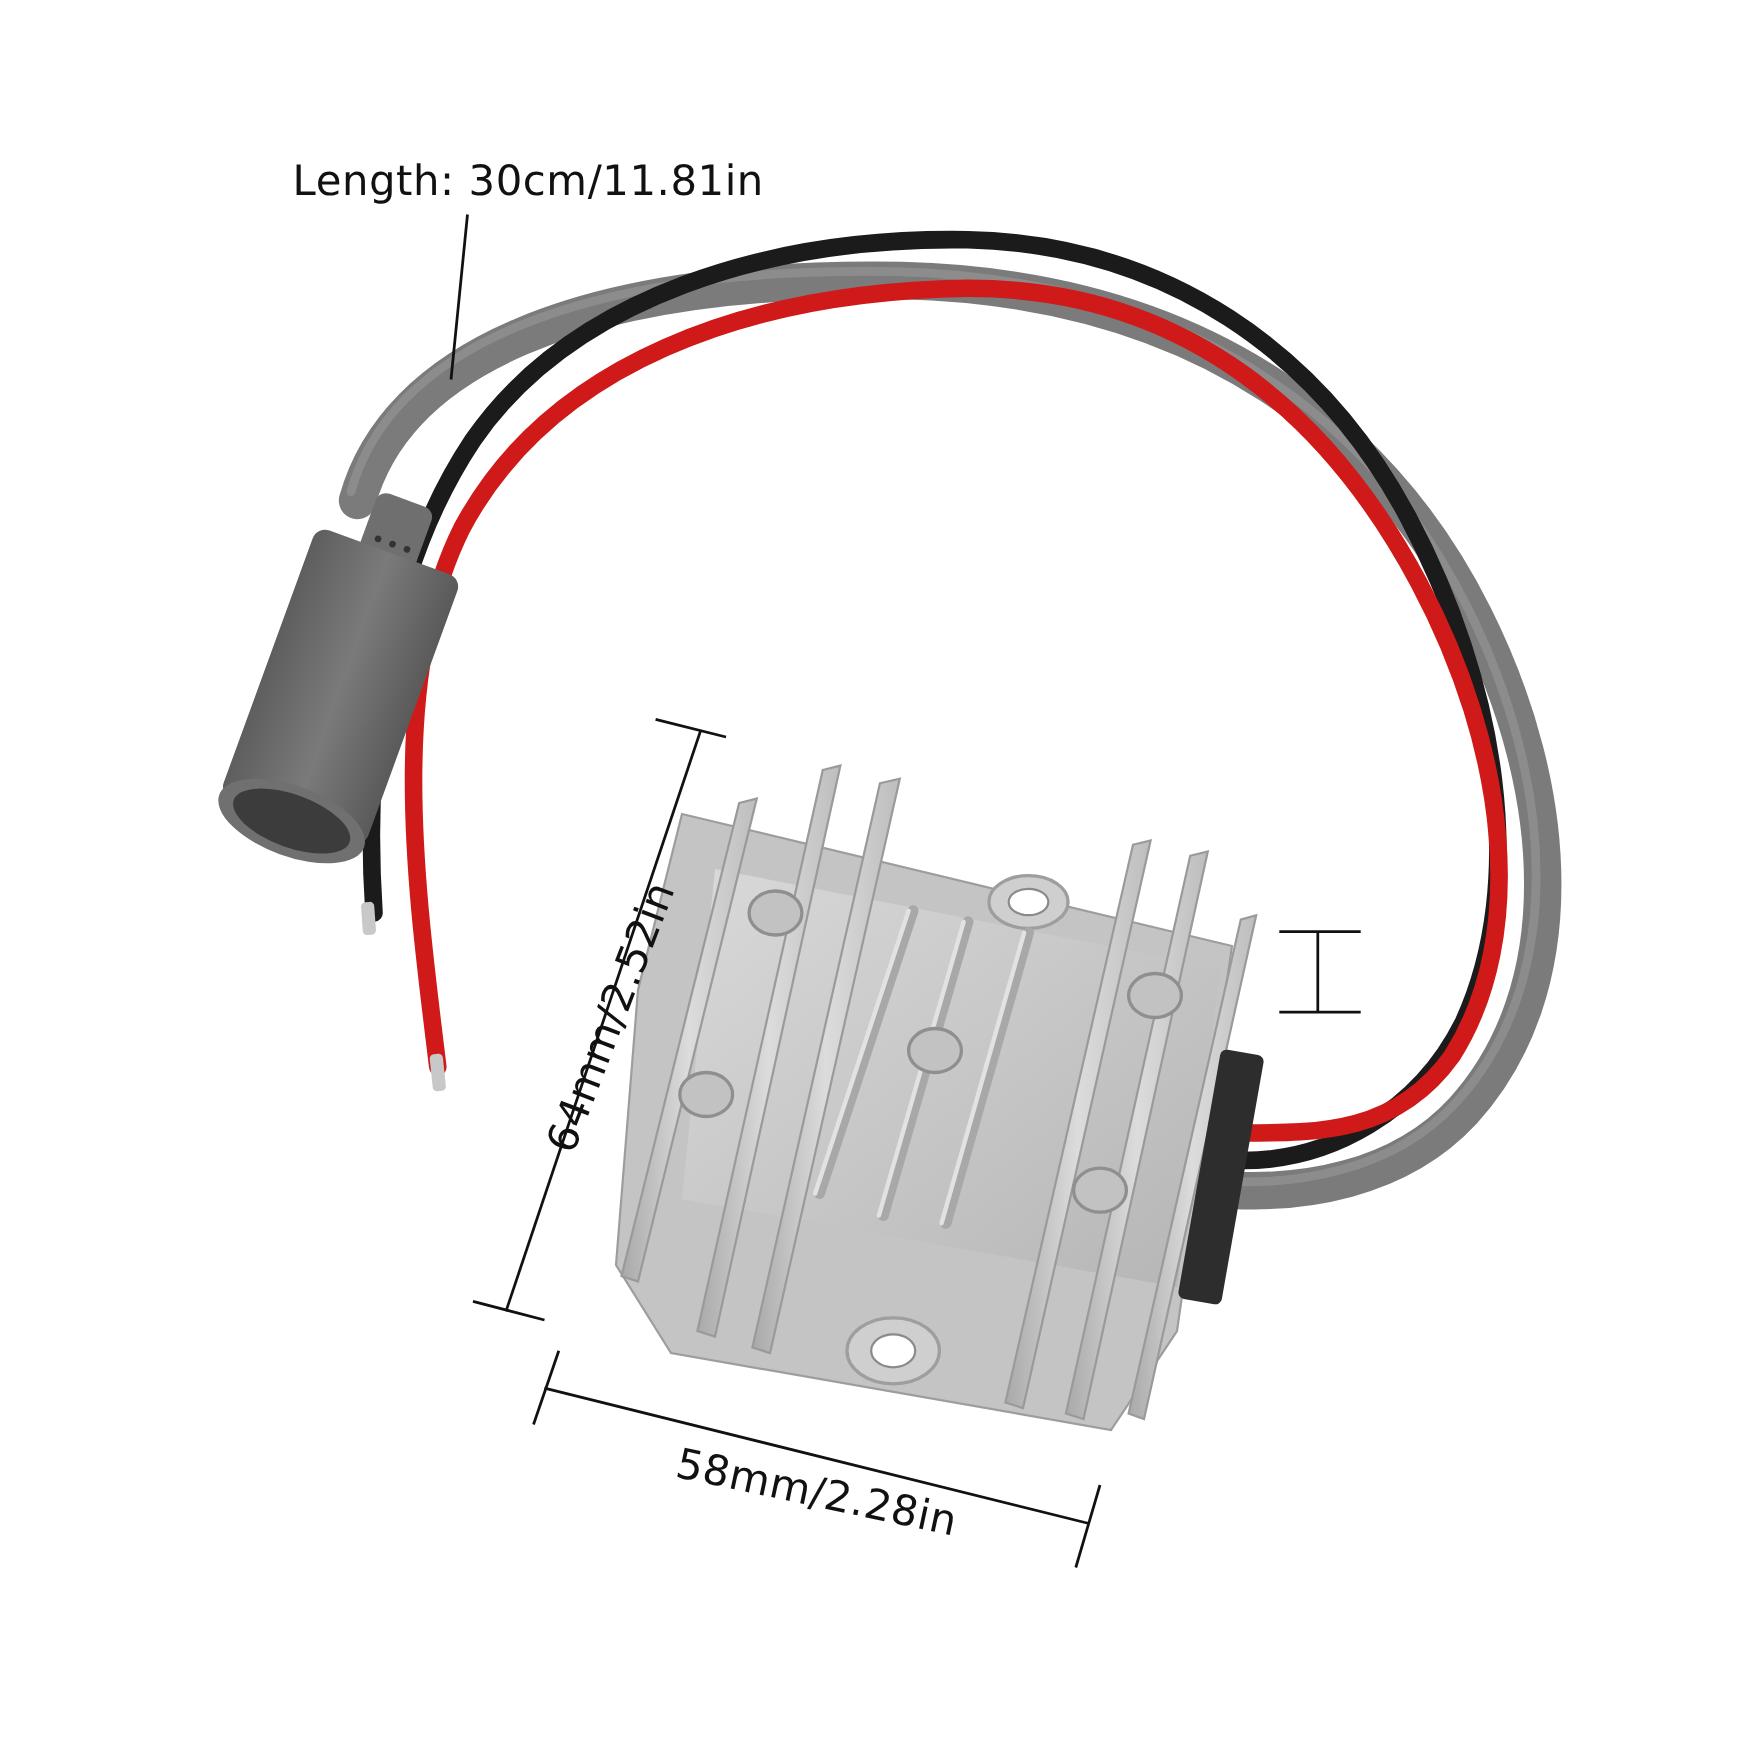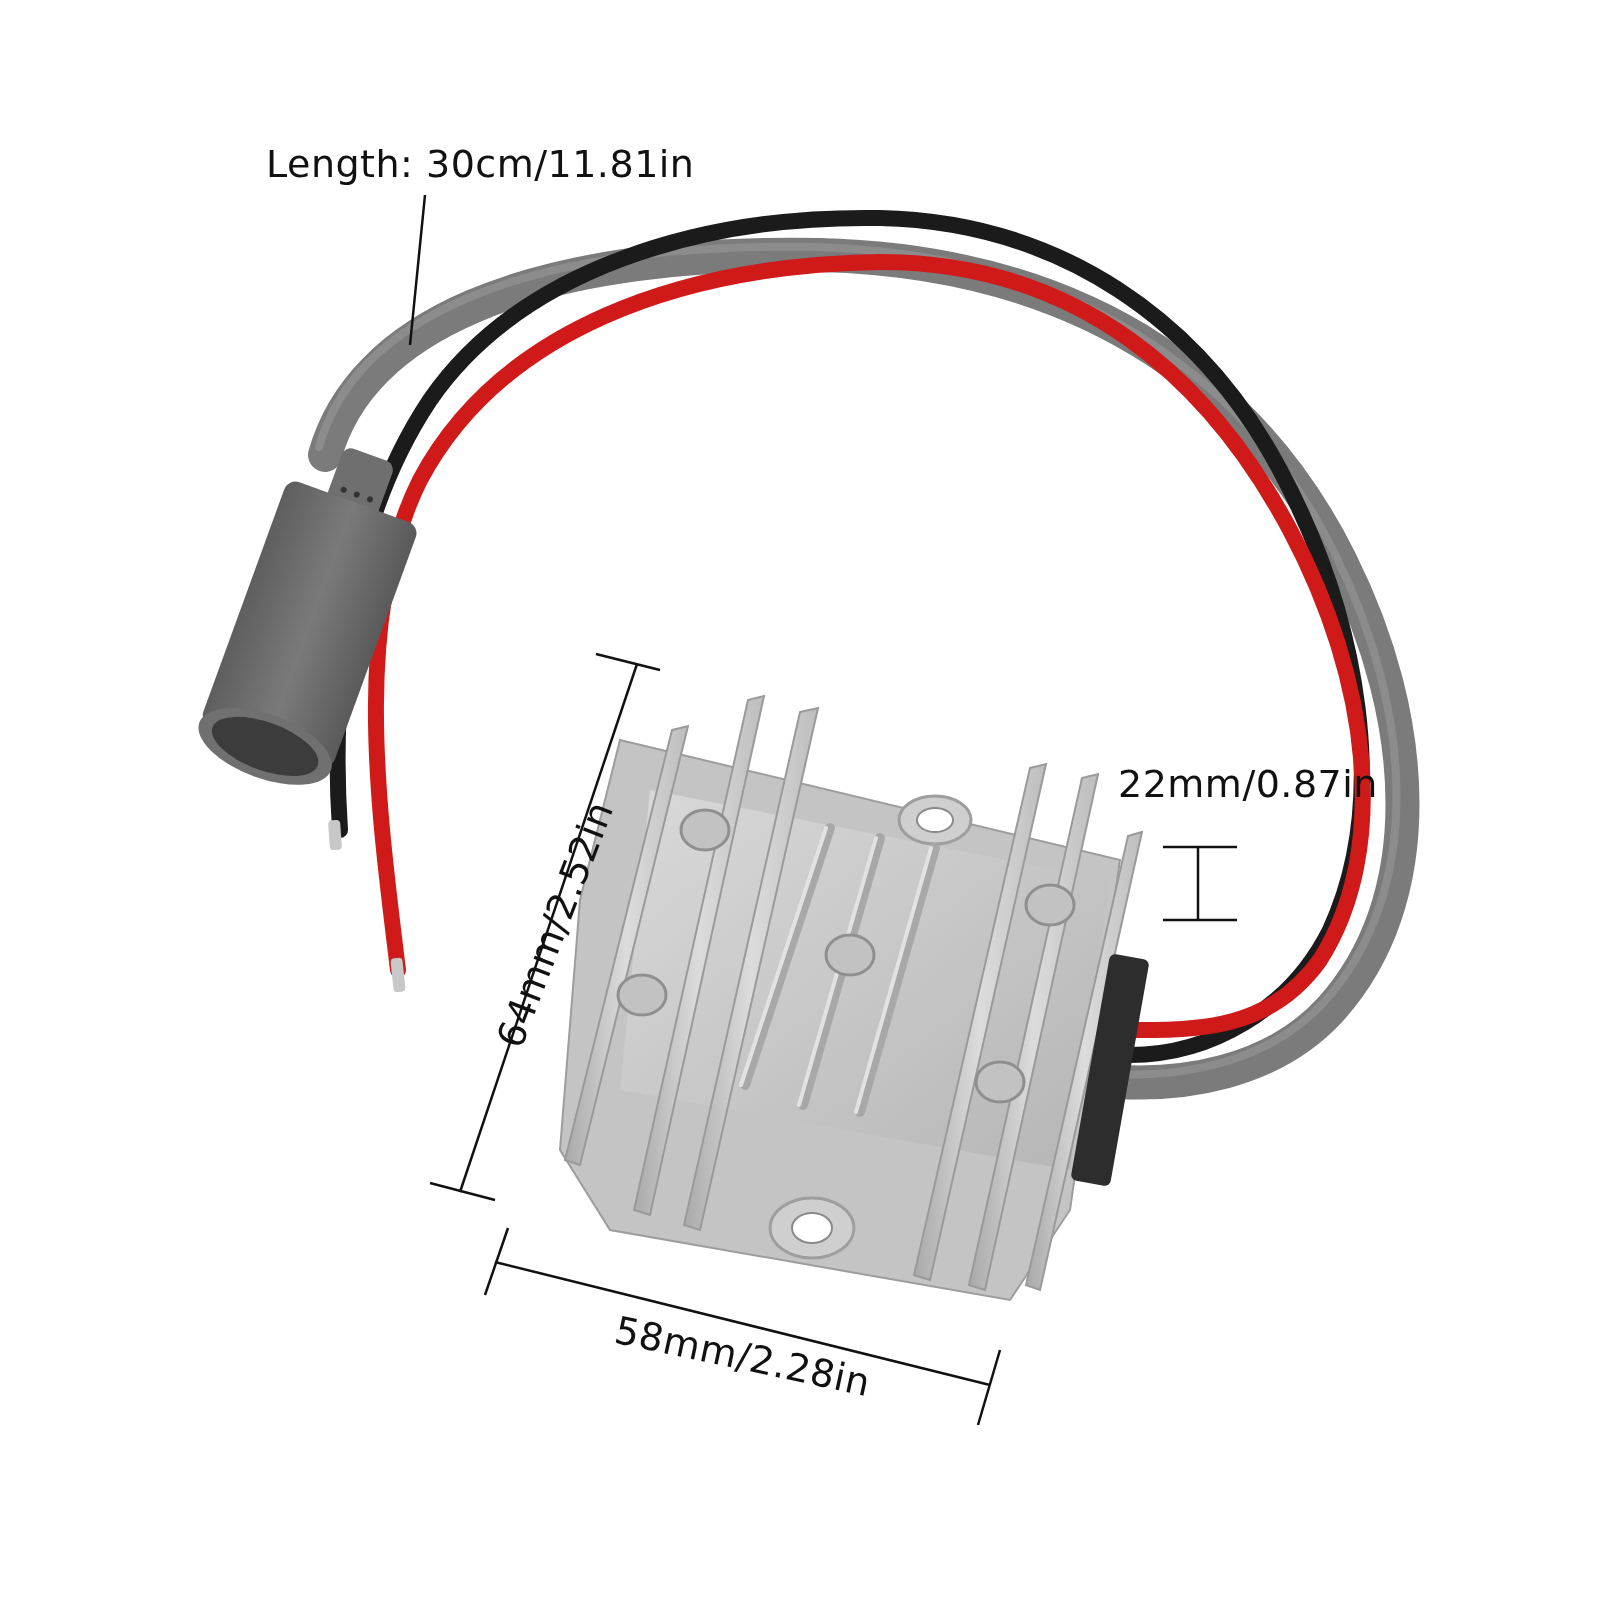--- a/index.html
+++ b/index.html
@@ -125,16 +125,15 @@
       <line x1="495" y1="1262" x2="990" y2="1385"></line>
       <line x1="1000" y1="1350" x2="978" y2="1425"></line>
 
       <line x1="1163" y1="847" x2="1237" y2="847"></line>
       <line x1="1198" y1="847" x2="1198" y2="920"></line>
       <line x1="1163" y1="920" x2="1237" y2="920"></line>
     </g>
   </svg>
 
   <div id="lbl-length" class="dim-label">Length: 30cm/11.81in</div>
-  <div id="lbl-height" class="dim-label">22mm/0.87in</div>
   <div id="lbl-side" class="dim-label">64mm/2.52in</div>
   <div id="lbl-width" class="dim-label">58mm/2.28in</div>
 </div>
 
 </body></html>

